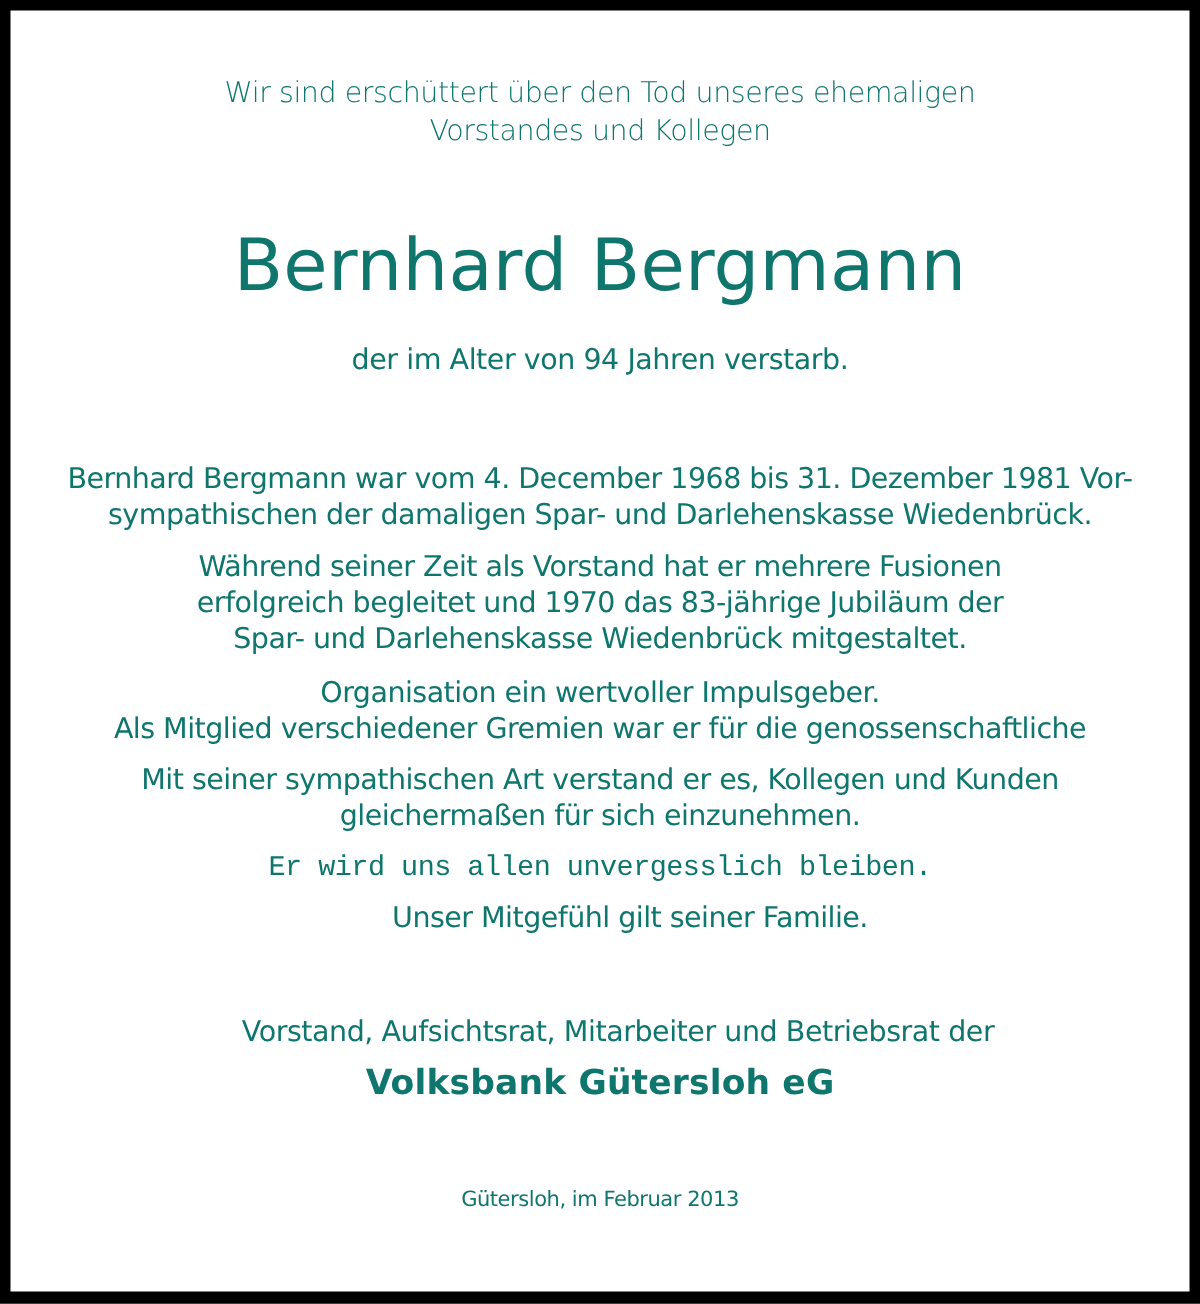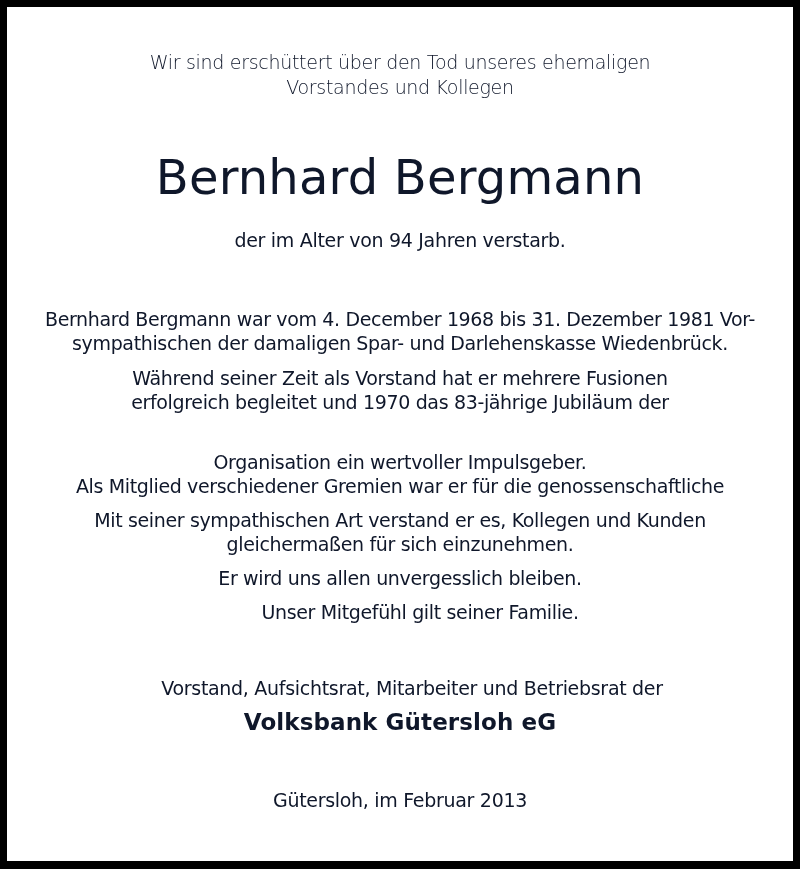--- a/index.html
+++ b/index.html
@@ -1,36 +1,36 @@
 <!DOCTYPE html>
 <html><head>
   <meta charset="utf-8">
   <style>
     html, body { margin: 0; padding: 0; background: #000; }
     body { width: 800px; height: 869px; overflow: hidden; }
     .frame {
       position: absolute; left: 7px; top: 7px; width: 786px; height: 854px;
-      background: #fff; color: #0f172a;
+      background: #fff; color: #0f766e;
       font-family: "DejaVu Sans", "Liberation Sans", sans-serif;
       text-align: center;
     }
     .line { position: absolute; left: 0; right: 0; white-space: nowrap; }
     .intro { font-size: 19px; line-height: 25px; top: 43px; font-weight: 300; letter-spacing: -0.3px; }
     .name { font-size: 48px; line-height: 56px; top: 142px; letter-spacing: 0.2px; }
     .age { font-size: 19px; line-height: 25px; top: 221px; letter-spacing: -0.3px; }
     .para { font-size: 19px; line-height: 24px; letter-spacing: -0.35px; }
     .p1 { top: 300px; }
     .p2 { top: 359px; }
     .p3 { top: 443px; }
     .p4 { top: 501px; }
-    .p5 { top: 559px; }
+    .p5 { top: 559px; font-family: Liberation Mono, monospace; }
     .p6 { top: 593px; margin-left: 40px; }
     .sig { font-size: 19px; line-height: 25px; top: 669px; letter-spacing: -0.3px; margin-left: 24px; }
     .bank { font-size: 23px; line-height: 30px; top: 700px; font-weight: 600; letter-spacing: 0.1px; }
-    .place { font-size: 19px; line-height: 25px; top: 781px; letter-spacing: -0.3px; }
+    .place { font-size: 14px; line-height: 25px; top: 781px; letter-spacing: -0.3px; }
     .l { display: block; }
   </style>
 </head>
 <body>
 
 <div class="frame">
   <div class="line intro">
     <span class="l">Wir sind erschüttert über den Tod unseres ehemaligen</span>
     <span class="l">Vorstandes und Kollegen</span>
   </div>
@@ -40,20 +40,21 @@
   <div class="line age">der im Alter von 94 Jahren verstarb.</div>
 
   <div class="line para p1">
     <span class="l">Bernhard Bergmann war vom 4. December 1968 bis 31. Dezember 1981 Vor-</span>
     <span class="l">sympathischen der damaligen Spar- und Darlehenskasse Wiedenbrück.</span>
   </div>
 
   <div class="line para p2">
     <span class="l">Während seiner Zeit als Vorstand hat er mehrere Fusionen</span>
     <span class="l">erfolgreich begleitet und 1970 das 83-jährige Jubiläum der</span>
+    <span class="l">Spar- und Darlehenskasse Wiedenbrück mitgestaltet.</span>
   </div>
 
   <div class="line para p3">
     <span class="l">Organisation ein wertvoller Impulsgeber.</span>
     <span class="l">Als Mitglied verschiedener Gremien war er für die genossenschaftliche</span>
   </div>
 
   <div class="line para p4">
     <span class="l">Mit seiner sympathischen Art verstand er es, Kollegen und Kunden</span>
     <span class="l">gleichermaßen für sich einzunehmen.</span>

